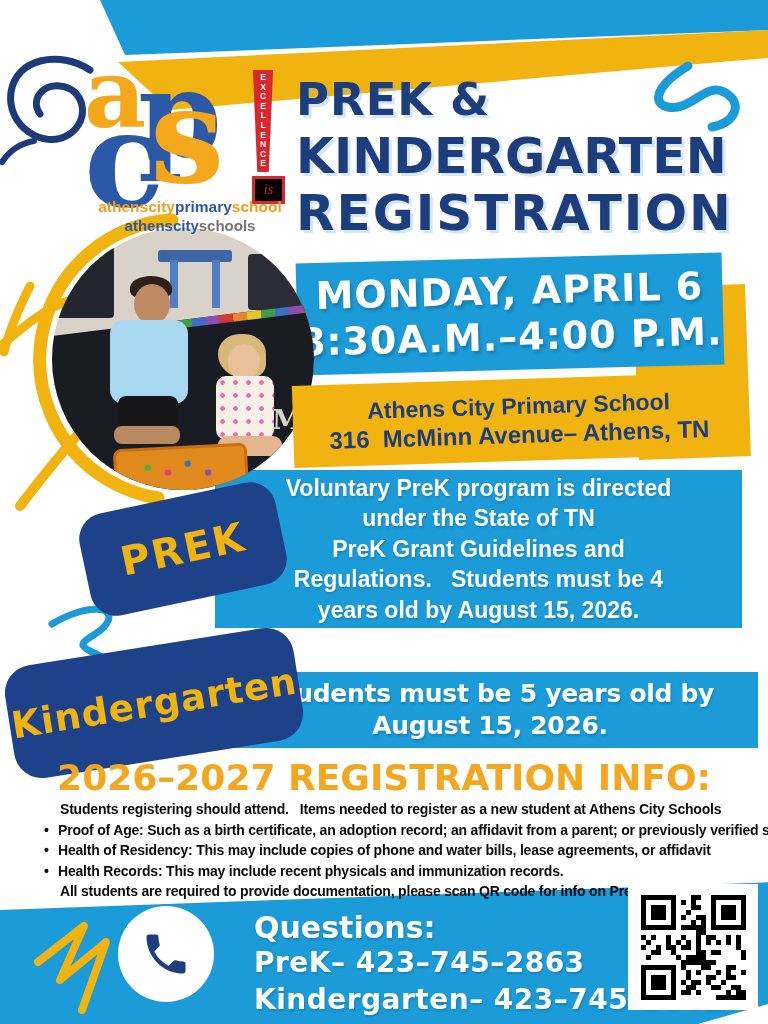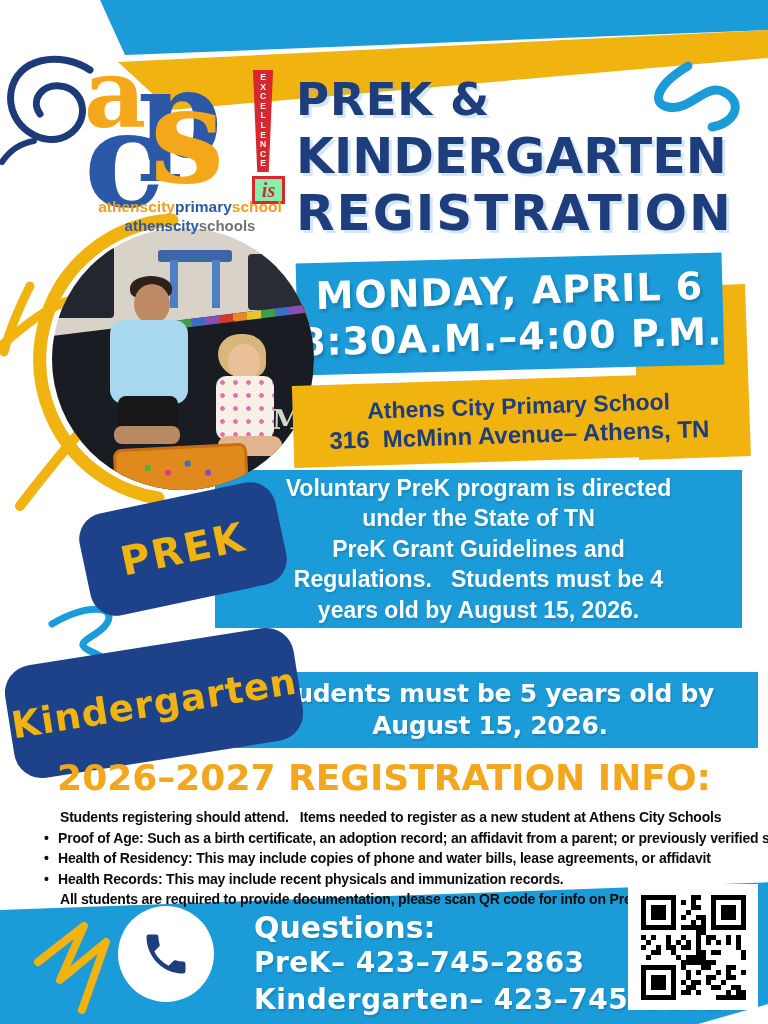--- a/index.html
+++ b/index.html
@@ -14,22 +14,22 @@
   
   .logo-letter{font-family:"DejaVu Serif","Liberation Serif",serif;font-weight:bold;line-height:1;z-index:3;}
   .l-a{left:84px;top:46px;font-size:96px;color:#F5A71B;}
   .l-p{left:138px;top:54px;font-size:120px;color:#2B59A8;}
   .l-c{left:84px;top:94px;font-size:132px;color:#2B59A8;}
   .l-s{left:150px;top:70px;font-size:132px;color:#F5A71B;}
   .excl{left:251px;top:70px;width:24px;height:102px;background:#D7282F;z-index:4;
         clip-path:polygon(8% 0,92% 0,74% 100%,26% 100%);display:flex;align-items:center;justify-content:center;}
   .excl-txt{width:10px;font-size:8.5px;line-height:9.6px;font-weight:bold;color:#fff;
         word-break:break-all;text-align:center;letter-spacing:0;}
-  .is-box{left:252px;top:176px;width:27px;height:22px;background:#86efac;border:3px solid #D7282F;
-        color:#D7282F;font-style:italic;font-weight:bold;font-size:20px;display:flex;
+  .is-box{left:252px;top:176px;width:27px;height:22px;background:#000000;border:3px solid #D7282F;
+        color:#D7282F;font-style:italic;font-weight:normal;font-size:14px;display:flex;
         align-items:center;justify-content:center;z-index:4;font-family:"Liberation Serif",serif;}
   .logo-line{left:60px;width:260px;text-align:center;font-weight:bold;z-index:4;letter-spacing:0;}
   .logo-line1{top:198px;font-size:15.5px;}
   .logo-line2{top:217px;font-size:15px;}
   .c-or{color:#F49C1D;} .c-bl{color:#2B59A8;} .c-gr{color:#737373;}
 
   
   .title{left:296px;top:72px;width:452px;text-align:left;color:#1E3D7C;z-index:3;
          font-family:"DejaVu Sans","Liberation Sans",sans-serif;font-weight:bold;
          text-shadow:3px 3px 0 rgba(130,185,230,.35);}
@@ -101,21 +101,21 @@
       transform:rotate(-9deg);z-index:3;display:flex;align-items:center;justify-content:center;
       color:#F0B310;font-weight:bold;font-size:37px;letter-spacing:1px;
       font-family:"DejaVu Sans","Liberation Sans",sans-serif;}
 
   
   .reg-heading{left:0;top:757px;width:768px;text-align:center;color:#F2A71E;font-weight:bold;
       font-size:36px;letter-spacing:0px;z-index:3;
       font-family:"DejaVu Sans","Liberation Sans",sans-serif;}
   .info{left:34px;top:799px;width:734px;z-index:3;color:#0b0b0b;font-weight:bold;
       font-size:14px;line-height:20.5px;letter-spacing:-0.2px;overflow:hidden;}
-  .info .intro{padding-left:26px;white-space:pre;margin-top:8px;}
+  .info .intro{padding-left:26px;white-space:pre;}
   .info ul{margin:0;padding:0;list-style:none;}
   .info li{position:relative;padding-left:24px;white-space:nowrap;}
   .info li::before{content:"•";position:absolute;left:10px;}
   .info .footer{padding-left:26px;white-space:pre;}
 
   
   .banner{left:0;top:870px;width:768px;height:154px;background:#1B9BD7;z-index:2;
       clip-path:polygon(0 26%,100% 8%,100% 100%,0 100%);}
   .banner-wedge{left:698px;top:1004px;width:70px;height:20px;background:#fff;z-index:3;
       clip-path:polygon(100% 0,100% 100%,0 100%);}

